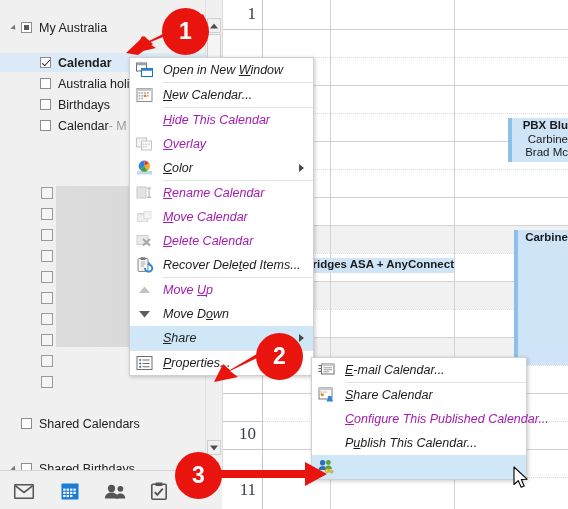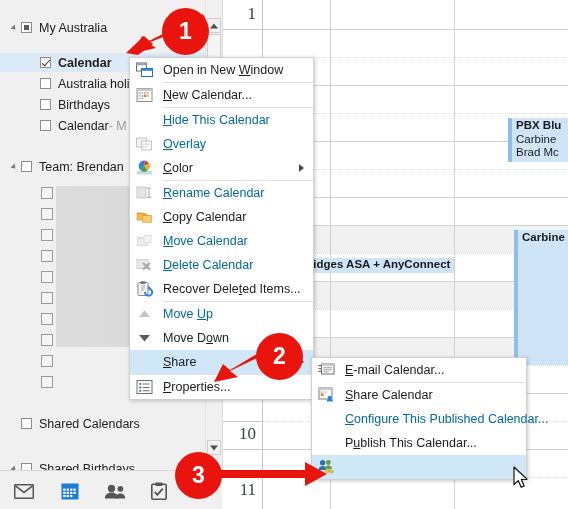--- a/index.html
+++ b/index.html
@@ -198,46 +198,48 @@
     position: absolute;
     background: #cfe4f7;
     border-left: 4px solid #8cc0e8;
     box-sizing: border-box;
     font-size: 11.5px;
     color: #1b1b1b;
     padding: 1px 0 0 4px;
     line-height: 13.5px;
     overflow: hidden;
     white-space: nowrap;
+    text-align: right;
   }
   .appt .t { font-weight: bold; }
 
   
   .menu {
     position: absolute;
     background: #ffffff;
     border: 1px solid #d0d0d0;
     box-shadow: 1px 1px 4px rgba(0,0,0,.22);
     box-sizing: border-box;
+    font-style: italic;
   }
   #ctx-menu { left: 129px; top: 57px; width: 185px; }
   #sub-menu { left: 311px; top: 357px; width: 216px; }
 
   .mrow {
     position: relative;
     display: flex;
     align-items: center;
     height: 24px;
     padding-left: 33px;
     box-sizing: border-box;
     white-space: nowrap;
     font-size: 12.5px;
     color: #1d1d1d;
   }
-  .mrow.dis { color: #0369a1; }
+  .mrow.dis { color: #a21caf; }
   .mrow.hl { background: #cfe7f7; }
   .mrow .mi {
     position: absolute;
     left: 6px; top: 50%;
     transform: translateY(-50%);
     width: 17px; height: 17px;
   }
   .msep {
     height: 1px;
     background: #e2e2e2;
@@ -363,25 +365,20 @@
       <span class="cbox"></span>
       <span class="nav-label">Birthdays</span>
     </div>
 
     <div class="nav-item" style="left:40px;top:116px;">
       <span class="cbox"></span>
       <span class="nav-label">Calendar</span>
       <span class="nav-label nav-sub"> - M</span>
     </div>
 
-    <div class="nav-group" style="left:12px;top:157px;">
-      <span class="tri"></span>
-      <span class="cbox"></span>
-      <span class="nav-label">Team: Brendan</span>
-    </div>
 
     <div class="redact"></div>
     <div class="redact-cb" style="top:187px;"></div>
     <div class="redact-cb" style="top:208px;"></div>
     <div class="redact-cb" style="top:229px;"></div>
     <div class="redact-cb" style="top:250px;"></div>
     <div class="redact-cb" style="top:271px;"></div>
     <div class="redact-cb" style="top:292px;"></div>
     <div class="redact-cb" style="top:313px;"></div>
     <div class="redact-cb" style="top:334px;"></div>
@@ -537,31 +534,20 @@
     <div class="mrow dis">
       <span class="mi">
         <svg width="17" height="17" viewBox="0 0 17 17">
           <rect x="1" y="2.5" width="9" height="11" fill="#e3e3e3" stroke="#c9c9c9"></rect>
           <path d="M11 3.6 h4 M13 3.6 v9.3 M11 12.9 h4" stroke="#b5b5b5" stroke-width="1.2" fill="none"></path>
         </svg>
       </span>
       <span><u>R</u>ename Calendar</span>
     </div>
 
-    <div class="mrow">
-      <span class="mi">
-        <svg width="17" height="17" viewBox="0 0 17 17">
-          <path d="M1 4 h5 l1.2 1.5 H1 Z" fill="#d79a2b"></path>
-          <rect x="1" y="5" width="9" height="6.6" fill="#f0bb52" stroke="#d79a2b" stroke-width="0.6"></rect>
-          <path d="M6.5 6 h5 l1.2 1.5 H6.5 Z" fill="#d79a2b"></path>
-          <rect x="6.5" y="7" width="9.3" height="6.8" fill="#f5cd77" stroke="#d79a2b" stroke-width="0.6"></rect>
-        </svg>
-      </span>
-      <span><u>C</u>opy Calendar</span>
-    </div>
 
     <div class="mrow dis">
       <span class="mi">
         <svg width="17" height="17" viewBox="0 0 17 17">
           <path d="M1.5 4.5 h5.5 l1.2 1.4 H1.5 Z" fill="#d6d6d6"></path>
           <rect x="1.5" y="5.6" width="10.5" height="7.4" fill="#ededed" stroke="#d1d1d1" stroke-width="0.7"></rect>
           <rect x="8" y="3.2" width="7" height="7" fill="#f4f4f4" stroke="#d5d5d5" stroke-width="0.7"></rect>
         </svg>
       </span>
       <span><u>M</u>ove Calendar</span>

